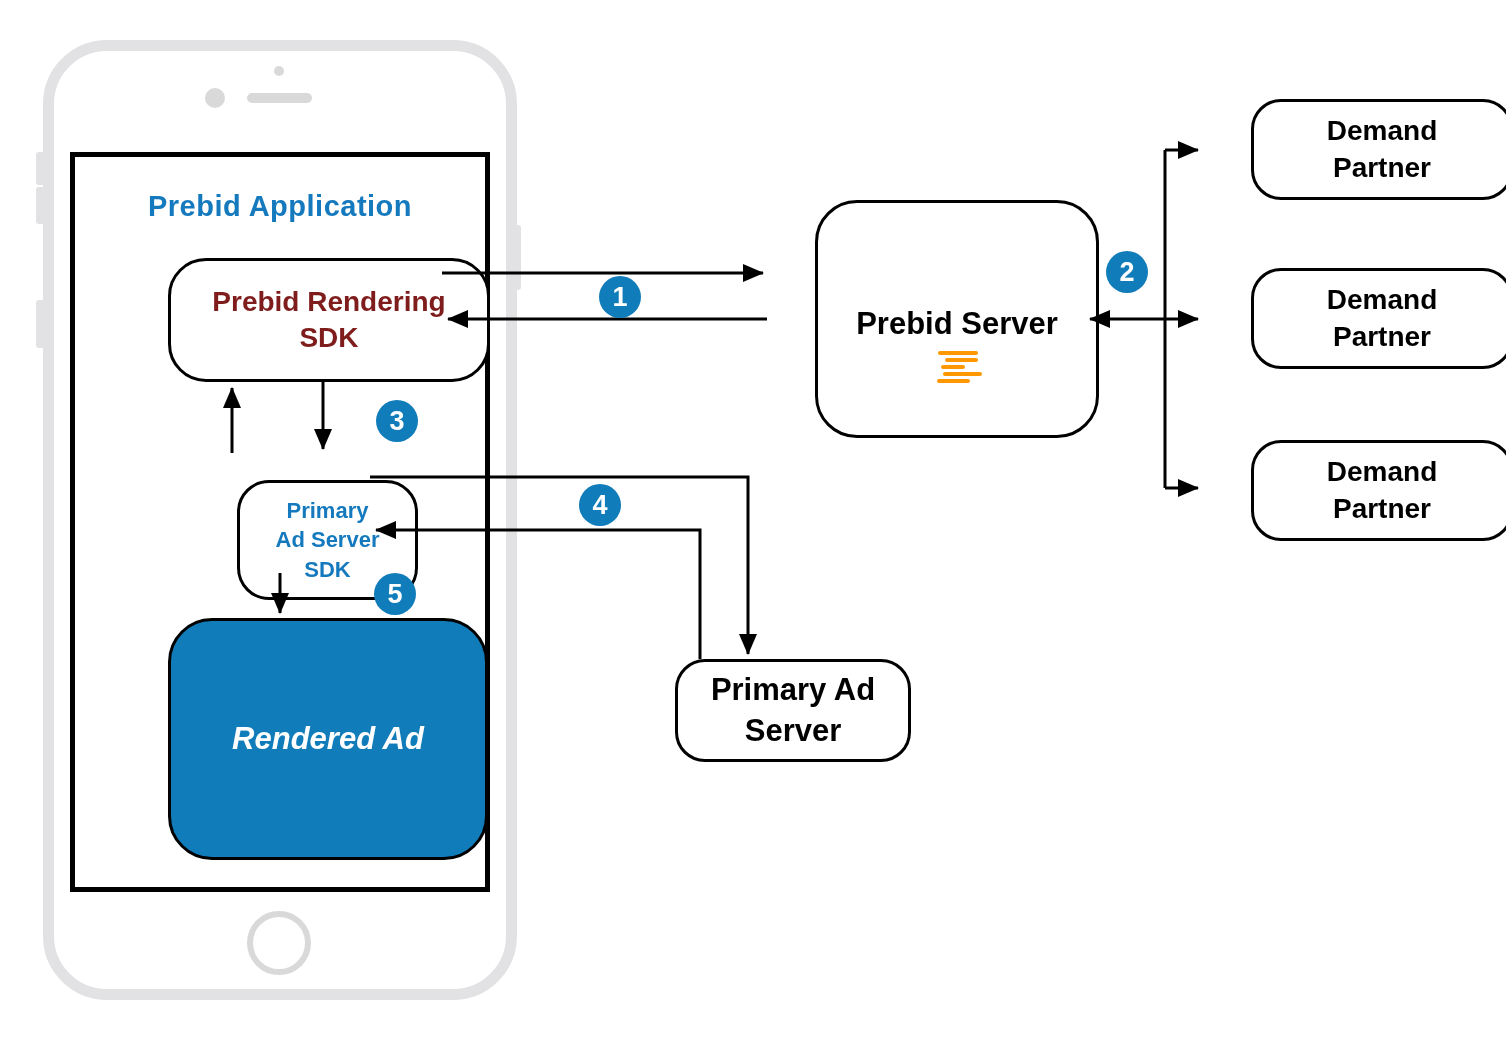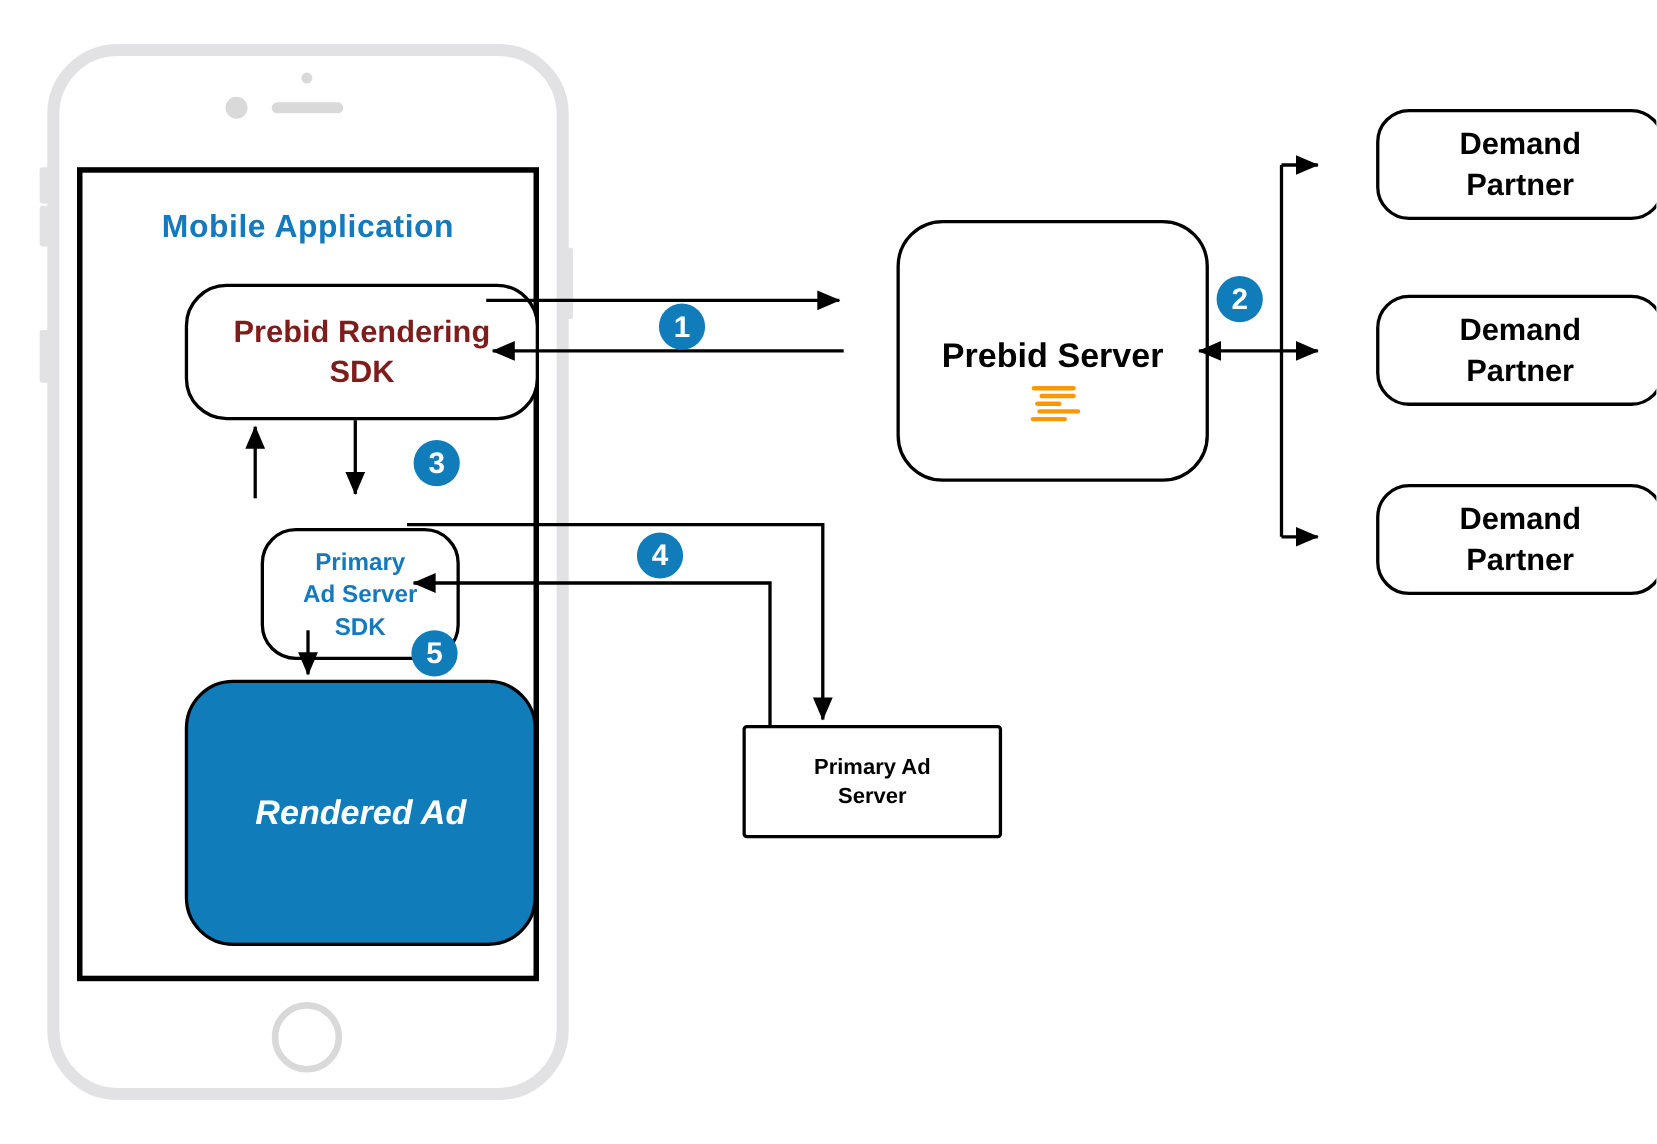--- a/index.html
+++ b/index.html
@@ -51,22 +51,22 @@
   }
   #rendered-ad-node{
     left:120px;top:618px;width:320px;height:242px;border-radius:44px;
     background:#107CBA;color:#fff;font-size:31px;font-style:italic;
   }
   #prebid-server-node{
     left:767px;top:200px;width:284px;height:238px;border-radius:42px;
     color:#000;font-size:31px;flex-direction:column;padding-top:52px;
   }
   #primary-ad-server-node{
-    left:627px;top:659px;width:236px;height:103px;border-radius:4px;
-    color:#000;font-size:20px;line-height:1.3;
+    left:627px;top:659px;width:236px;height:103px;border-radius:30px;
+    color:#000;font-size:31px;line-height:1.3;
   }
   .demand-partner-node{
     left:1203px;width:262px;height:101px;border-radius:30px;
     color:#000;font-size:28px;line-height:1.3;
   }
   #demand-partner-1{top:99px;}
   #demand-partner-2{top:268px;}
   #demand-partner-3{top:440px;}
 
   
@@ -101,21 +101,21 @@
   <div class="abs side-btn" id="volume-up-button"></div>
   <div class="abs side-btn" id="volume-down-button"></div>
   <div class="abs side-btn" id="power-button"></div>
   <div class="abs" id="phone-frame"></div>
   <div class="abs" id="sensor-dot"></div>
   <div class="abs" id="camera-dot"></div>
   <div class="abs" id="speaker-bar"></div>
   <div class="abs" id="home-button"></div>
 
   <div class="abs" id="mobile-app-box"></div>
-  <div class="abs" id="mobile-app-title">Mobile Application</div>
+  <div class="abs" id="mobile-app-title">Prebid Application</div>
 
   <div class="abs node multiline" id="prebid-rendering-sdk-node">Prebid Rendering
 SDK</div>
   <div class="abs node multiline" id="primary-ad-server-sdk-node">Primary
 Ad Server
 SDK</div>
   <div class="abs node" id="rendered-ad-node">Rendered Ad</div>
 
   <div class="abs node" id="prebid-server-node">
     <span>Prebid Server</span>

